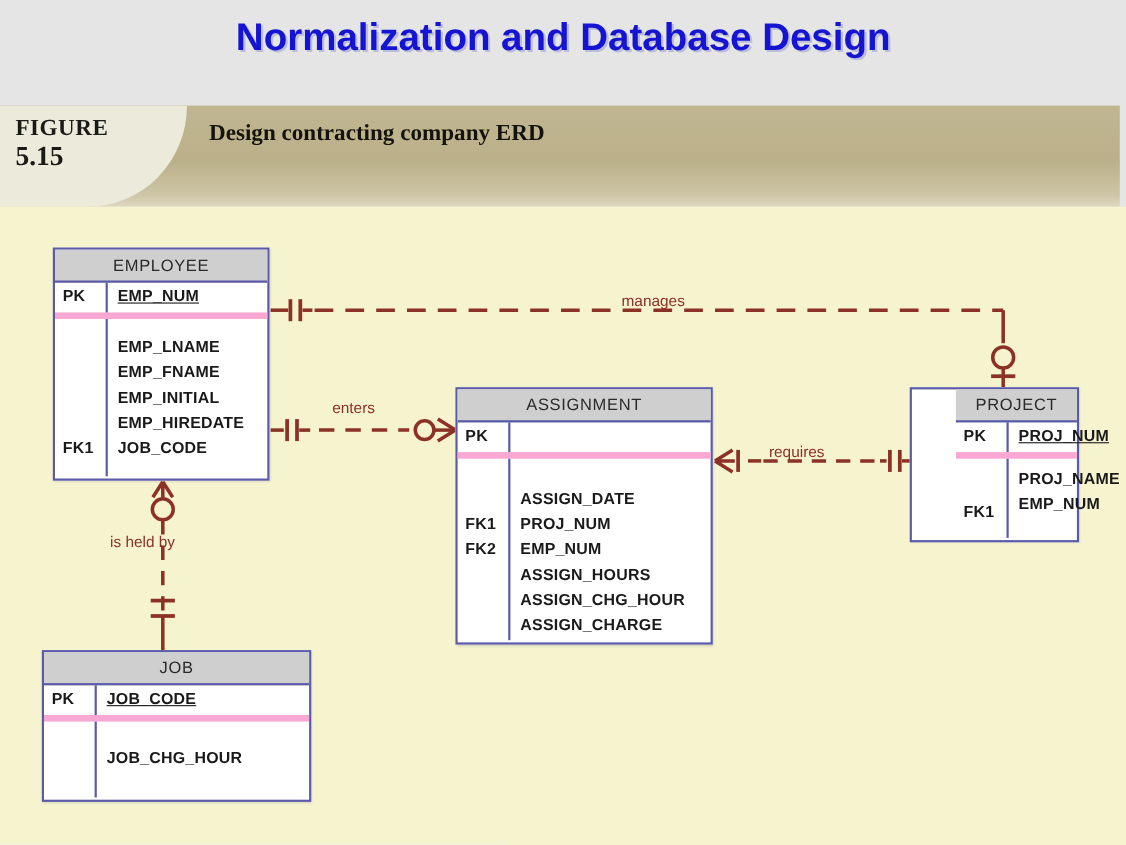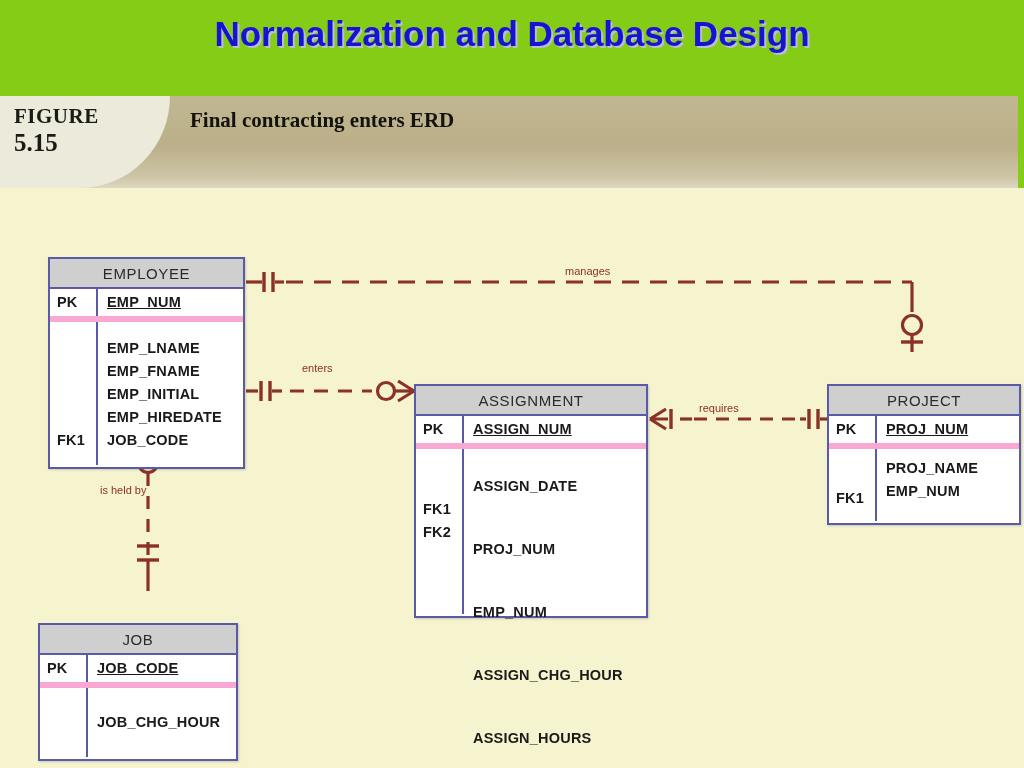--- a/index.html
+++ b/index.html
@@ -9,21 +9,21 @@
     height: 768px;
     overflow: hidden;
     background: #ffffff;
     font-family: "Liberation Sans", sans-serif;
   }
 
   #slide {
     position: relative;
     width: 1024px;
     height: 768px;
-    background: #84cc16;
+    background: #e5e5e5;
   }
 
   
   .slide-title {
     position: absolute;
     left: 0;
     top: 14px;
     width: 1024px;
     text-align: center;
     font-family: "Liberation Sans", sans-serif;
@@ -104,21 +104,20 @@
     background: #f2efd5;
   }
 
   
   .entity {
     position: absolute;
     border: 2px solid #5a5ba8;
     background: #ffffff;
     box-sizing: border-box;
     box-shadow: 1px 1px 2px rgba(80,80,110,0.25);
-    margin-top: 32px;
   }
   .entity-header {
     height: 30px;
     line-height: 30px;
     background: #cfcfcf;
     border-bottom: 2px solid #5a5ba8;
     text-align: center;
     font-size: 15px;
     font-weight: normal;
     color: #2a2a2a;
@@ -167,38 +166,38 @@
   .rel-layer {
     position: absolute;
     left: 0;
     top: 0;
     width: 1024px;
     height: 768px;
     pointer-events: none;
   }
   .rel-label {
     position: absolute;
-    font-size: 11px;
+    font-size: 14px;
     color: #8c3125;
     font-family: "Liberation Sans", sans-serif;
     white-space: nowrap;
   }
 </style>
 </head>
 <body>
 
 <div id="slide">
 
   <div class="slide-title">Normalization and Database Design</div>
 
   <div class="figure-band">
     <div class="figure-band-left"></div>
     <div class="figure-label">FIGURE</div>
     <div class="figure-num">5.15</div>
-    <div class="figure-caption">Final contracting enters ERD</div>
+    <div class="figure-caption">Design contracting company ERD</div>
   </div>
 
   <div class="canvas-top-strip"></div>
   <div class="canvas"></div>
 
   <svg class="rel-layer" viewBox="0 0 1024 768" xmlns="http://www.w3.org/2000/svg">
     <g stroke="#8c3125" fill="none" stroke-width="3.2">
 
       <line x1="246" y1="282" x2="262" y2="282"></line>
 
@@ -276,41 +275,39 @@
       </div>
     </div>
   </div>
 
   <div class="entity" style="left:414px; top:352px; width:234px; height:234px;">
     <div class="entity-header">ASSIGNMENT</div>
     <div class="entity-section pk-section pk-row" style="height:33px;">
       <div class="key-col" style="justify-content:center;">
         <div class="key-cell">PK</div>
       </div>
-      <div class="attr-col">
-        <div class="attr-cell pk-name">ASSIGN_NUM</div>
-      </div>
     </div>
     <div class="entity-section" style="height:165px;">
       <div class="key-col" style="justify-content:flex-start; padding-top:26px;">
         <div class="key-cell blank"></div>
         <div class="key-cell">FK1</div>
         <div class="key-cell">FK2</div>
       </div>
-      <div class="attr-col" style="justify-content:flex-start; padding-top:26px;gap:40px;">
+      <div class="attr-col" style="justify-content:flex-start; padding-top:26px;">
         <div class="attr-cell">ASSIGN_DATE</div>
         <div class="attr-cell">PROJ_NUM</div>
         <div class="attr-cell">EMP_NUM</div>
+        <div class="attr-cell">ASSIGN_HOURS</div>
         <div class="attr-cell">ASSIGN_CHG_HOUR</div>
-        <div class="attr-cell">ASSIGN_HOURS</div>
-      </div>
-    </div>
-  </div>
-
-  <div class="entity" style="left:827px; top:352px; width:194px; height:141px;">
+        <div class="attr-cell">ASSIGN_CHARGE</div>
+      </div>
+    </div>
+  </div>
+
+  <div class="entity" style="left:827px; top:352px; width:154px; height:141px;padding-left:40px;">
     <div class="entity-header">PROJECT</div>
     <div class="entity-section pk-section pk-row" style="height:33px;">
       <div class="key-col" style="justify-content:center;">
         <div class="key-cell">PK</div>
       </div>
       <div class="attr-col">
         <div class="attr-cell pk-name">PROJ_NUM</div>
       </div>
     </div>
     <div class="entity-section" style="height:72px;">
@@ -318,21 +315,21 @@
         <div class="key-cell blank"></div>
         <div class="key-cell">FK1</div>
       </div>
       <div class="attr-col" style="padding-bottom:11px;">
         <div class="attr-cell">PROJ_NAME</div>
         <div class="attr-cell">EMP_NUM</div>
       </div>
     </div>
   </div>
 
-  <div class="entity" style="left:38px; top:591px; width:200px; height:138px;">
+  <div class="entity" style="left:38px; top:591px; width:245px; height:138px;">
     <div class="entity-header">JOB</div>
     <div class="entity-section pk-section pk-row" style="height:33px;">
       <div class="key-col" style="justify-content:center;">
         <div class="key-cell">PK</div>
       </div>
       <div class="attr-col">
         <div class="attr-cell pk-name">JOB_CODE</div>
       </div>
     </div>
     <div class="entity-section" style="height:69px;">

